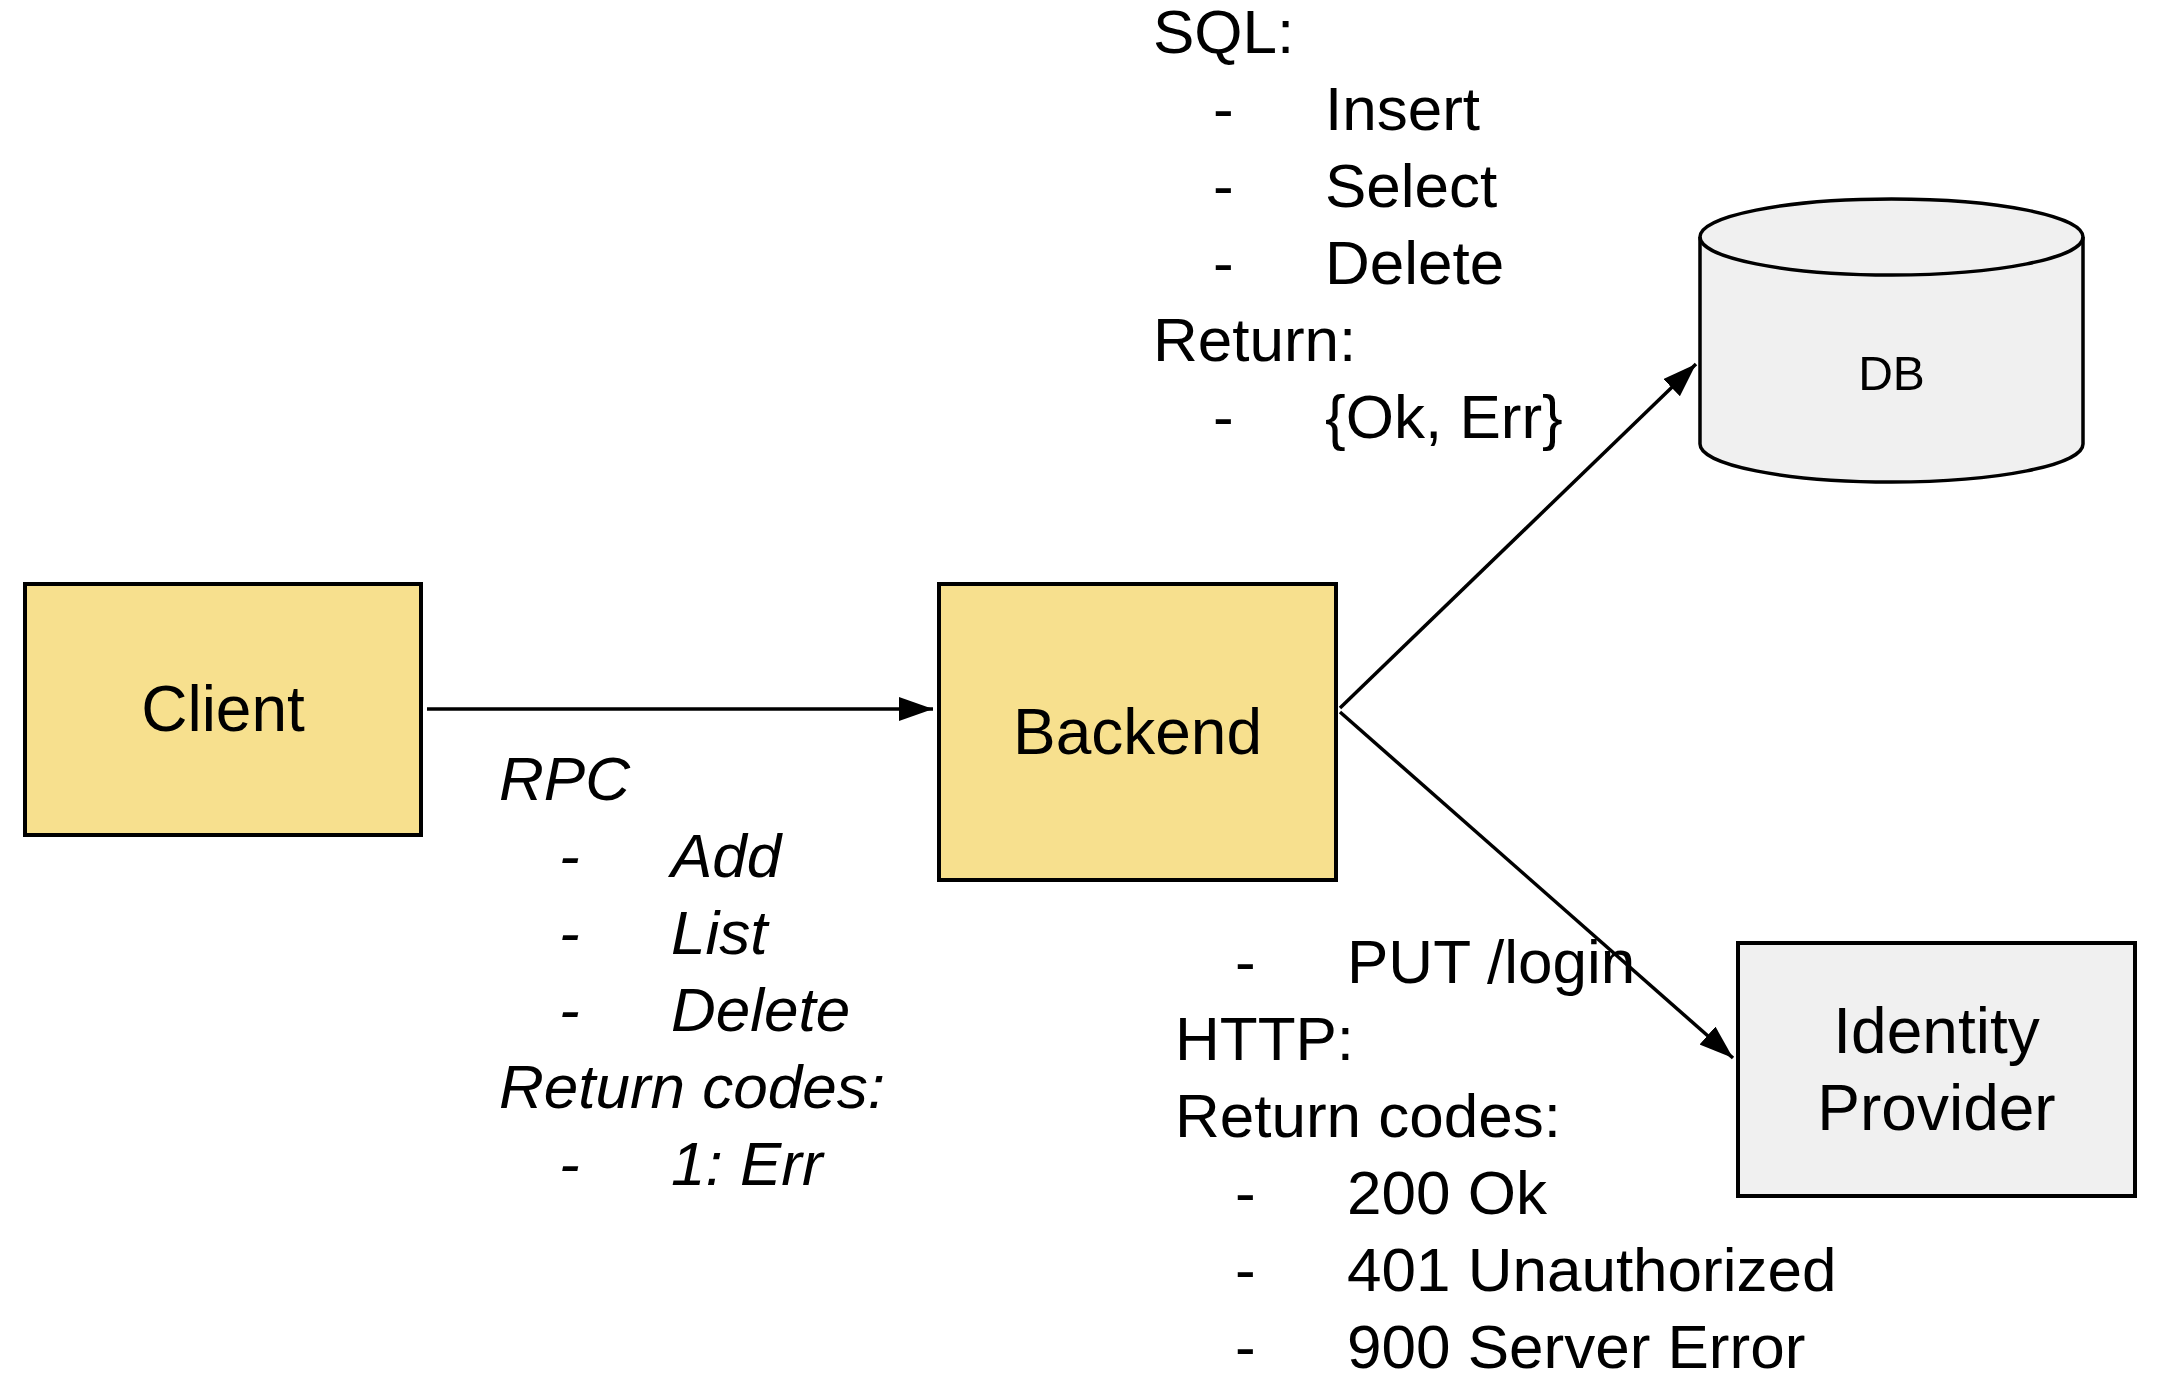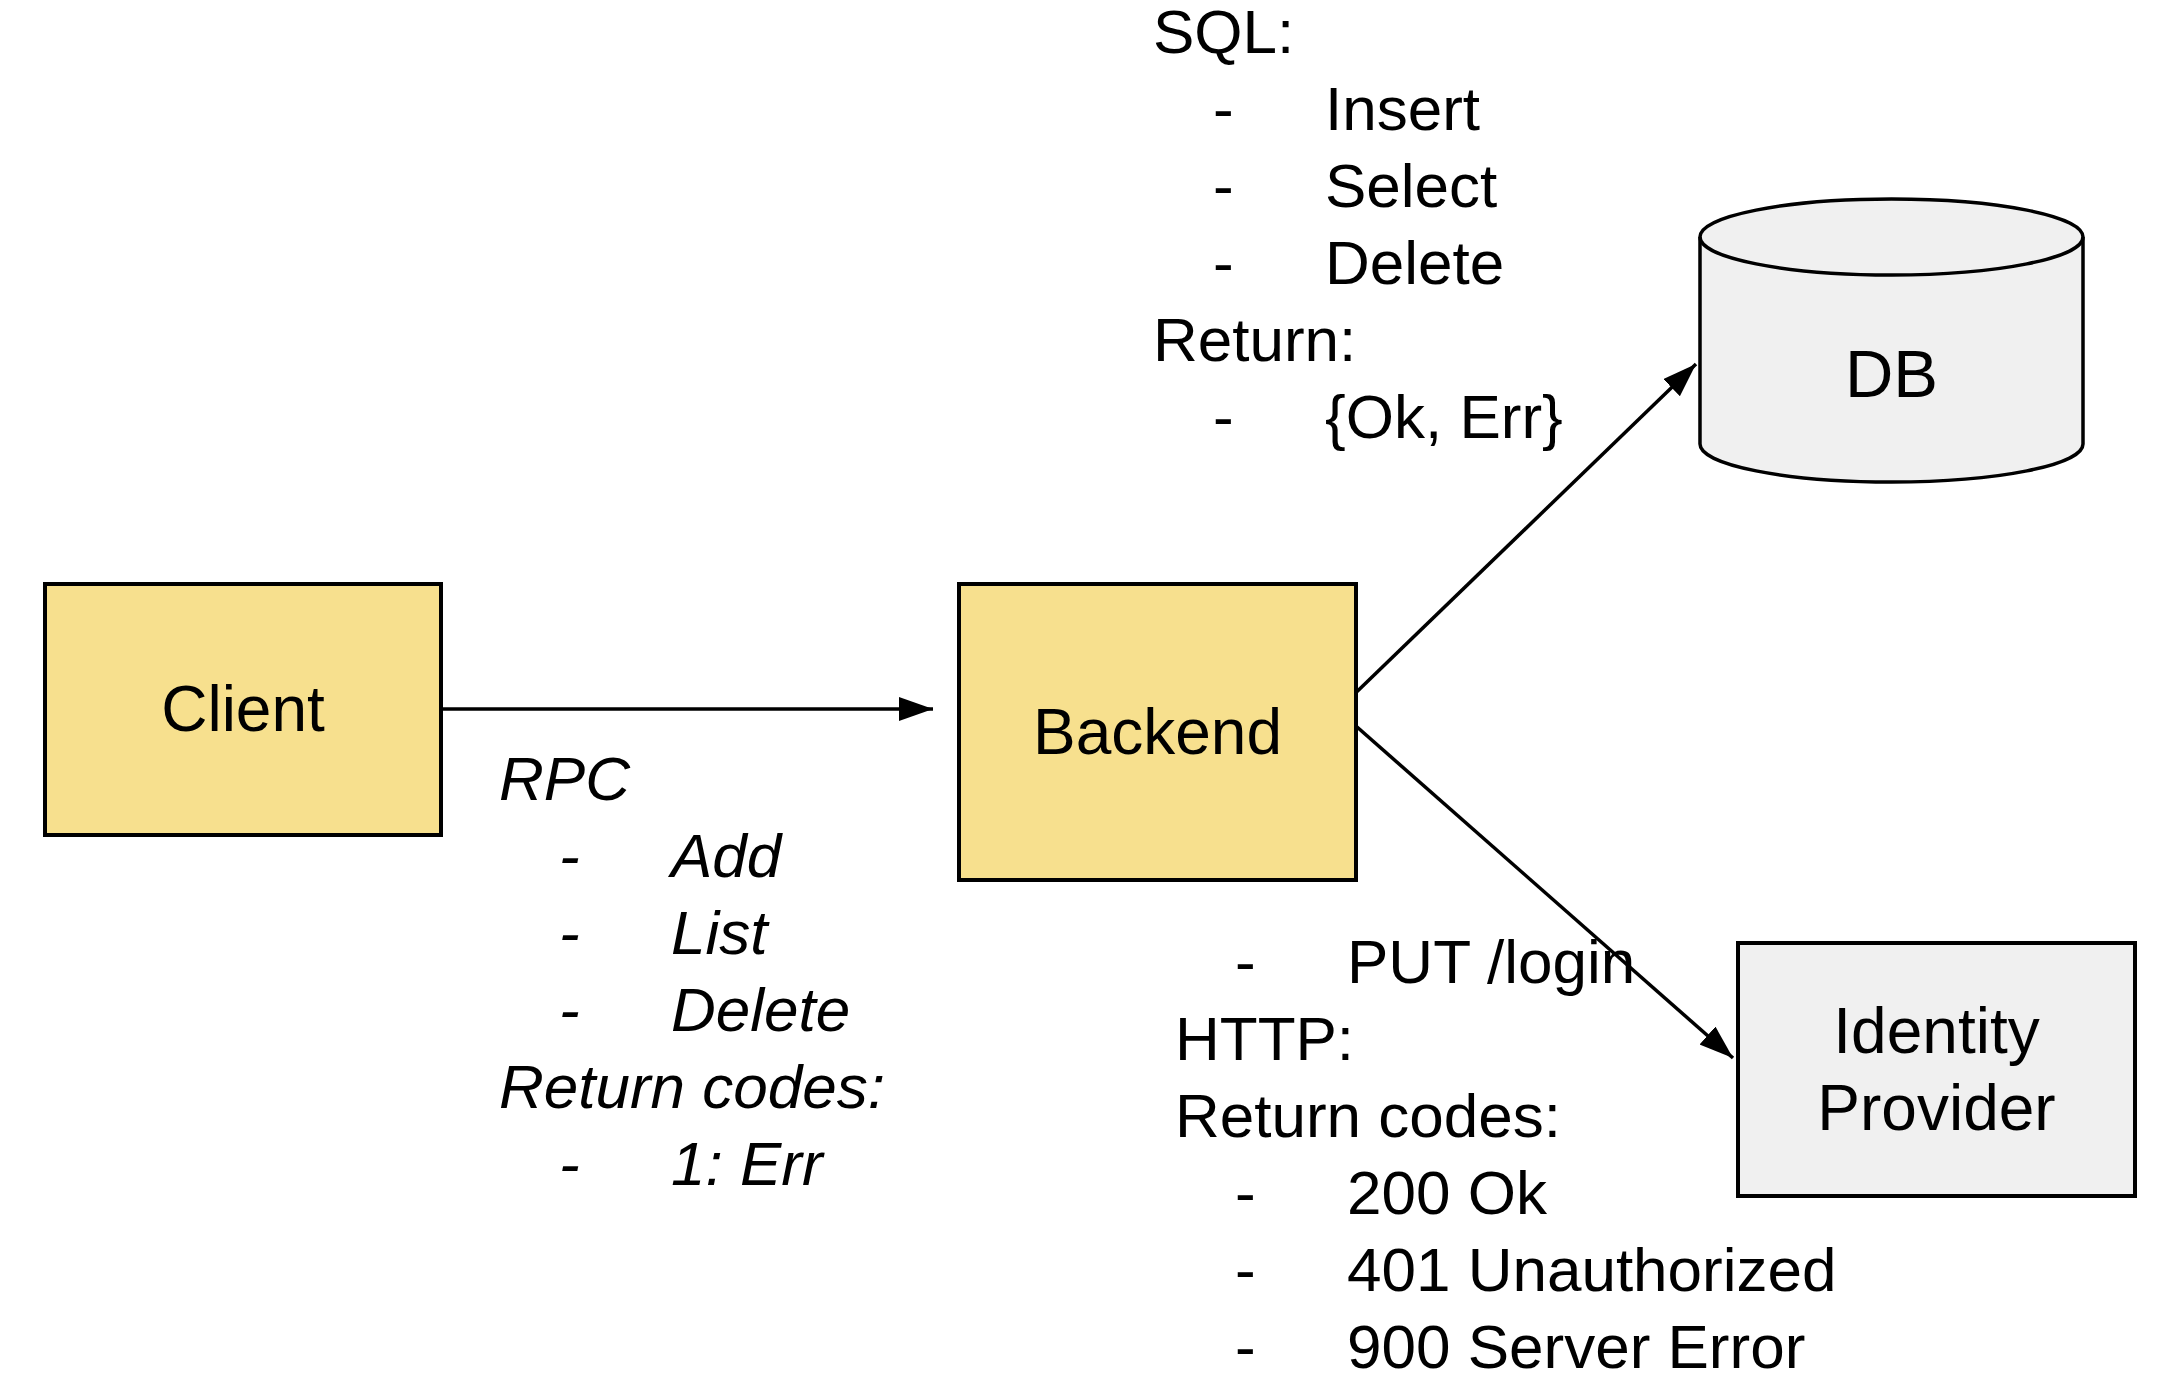--- a/index.html
+++ b/index.html
@@ -28,37 +28,37 @@
     box-sizing: border-box;
     border: 4px solid var(--stroke, #000000);
     display: flex;
     align-items: center;
     justify-content: center;
     text-align: center;
     font-size: 64px;
     line-height: 77px;
     color: var(--text, #000000);
   }
-  .node.yellow { background: var(--yellow, #f7e08e); margin-left: 20px; }
+  .node.yellow { background: var(--yellow, #f7e08e); }
   .node.gray   { background: var(--gray, #f0f0f0); }
   .node-client   { left: 23px;   top: 582px; width: 400px; height: 255px; }
   .node-backend  { left: 937px;  top: 582px; width: 401px; height: 300px; }
   .node-idp      { left: 1736px; top: 941px; width: 401px; height: 257px; padding: 0 22px; }
   .cylinder {
     position: absolute;
     left: 1698px; top: 197px;
     width: 387px; height: 315px;
   }
   .cylinder svg { position: absolute; left: 0; top: 0; }
   .cyl-label {
     position: absolute;
     left: 0; top: 138px;
     width: 100%;
     text-align: center;
-    font-size: 67px;
+    font-size: 48px;
     line-height: 77px;
   }
   .annotation {
     position: absolute;
     width: 760px;
     font-size: 62px;
     line-height: 77px;
     white-space: nowrap;
   }
   .annotation .line { height: 77px; }

